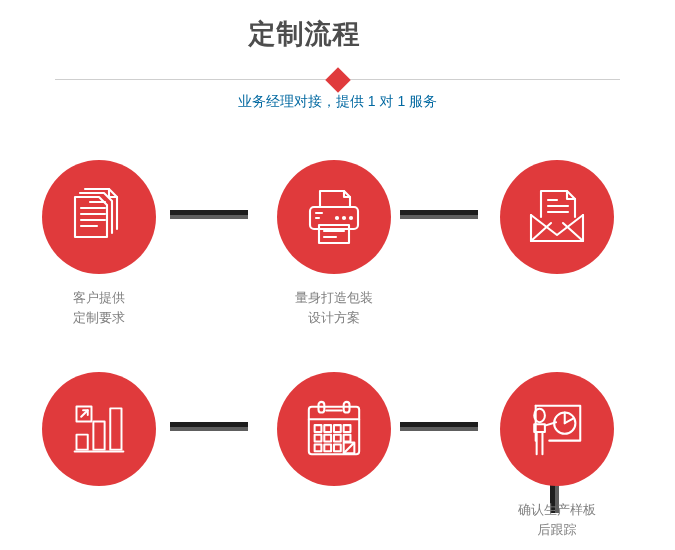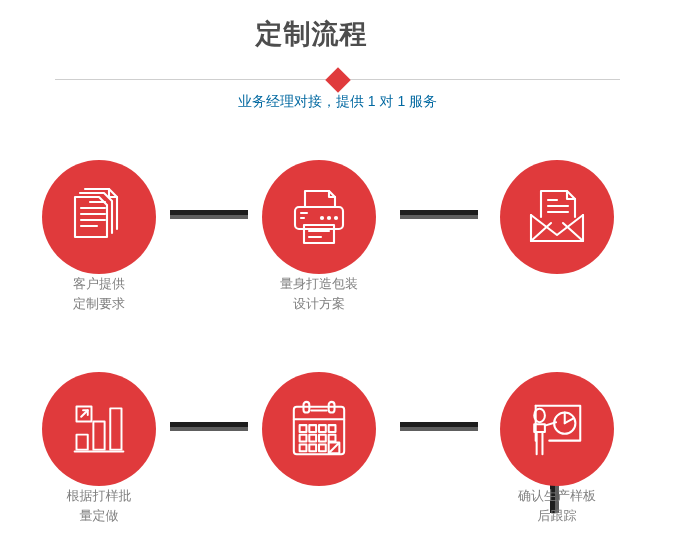--- a/index.html
+++ b/index.html
@@ -27,21 +27,20 @@
     position: absolute;
     left: 0;
     top: 16px;
     width: 609px;
     text-align: center;
     font-size: 27px;
     font-weight: bold;
     color: #4d4d4d;
     letter-spacing: 1px;
     line-height: 36px;
-    padding-left: 7px;
   }
   .divider-wrap {
     position: absolute;
     left: 55px;
     top: 71px;
     width: 565px;
     height: 18px;
   }
   .divider-line {
     position: absolute;
@@ -88,39 +87,40 @@
   }
   .row-1 { top: 0px; }
   .row-2 { top: 212px; }
 
   .step {
     position: absolute;
     width: 190px;
     top: 0;
   }
   .step-1 { left: 4px; }
-  .step-2 { left: 224px; }
+  .step-2 { left: 239px; }
   .step-3 { left: 462px; }
 
   .circle {
     position: relative;
     width: 114px;
     height: 114px;
     margin: 12px auto 0 auto;
     border-radius: 50%;
     background: #e03a3c;
   }
   .circle svg {
     position: absolute;
     left: 50%;
     top: 50%;
     transform: translate(-50%, -50%);
   }
 
   .step-label {
+    margin-top: 14px;
     font-size: 13px;
     color: #808080;
     line-height: 20px;
     text-align: center;
     white-space: pre-line;
   }
 
   
   .connector-h {
     position: absolute;
@@ -267,22 +267,20 @@
           <rect x="8" y="8" width="16" height="16"></rect>
           <path d="M13 19 L20 12"></path>
           <path d="M15 12 H20 V17"></path>
           <rect x="8" y="38" width="12" height="16"></rect>
           <rect x="26" y="24" width="12" height="30"></rect>
           <rect x="44" y="10" width="12" height="44"></rect>
           <line x1="6" y1="56" x2="58" y2="56"></line>
         </svg>
         </span>
       </div>
-      <div class="step-label">根据打样批
-量定做</div>
     </div>
 
     <div class="connector-h connector-h-1">
       <div class="bar-top"></div>
       <div class="bar-bottom"></div>
     </div>
 
     <div class="step step-2">
       <div class="circle">
         <span>

